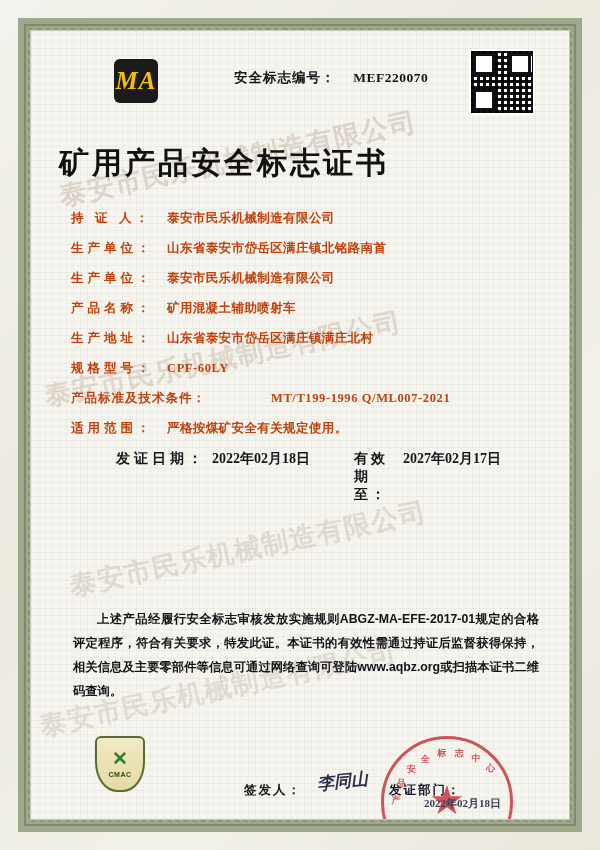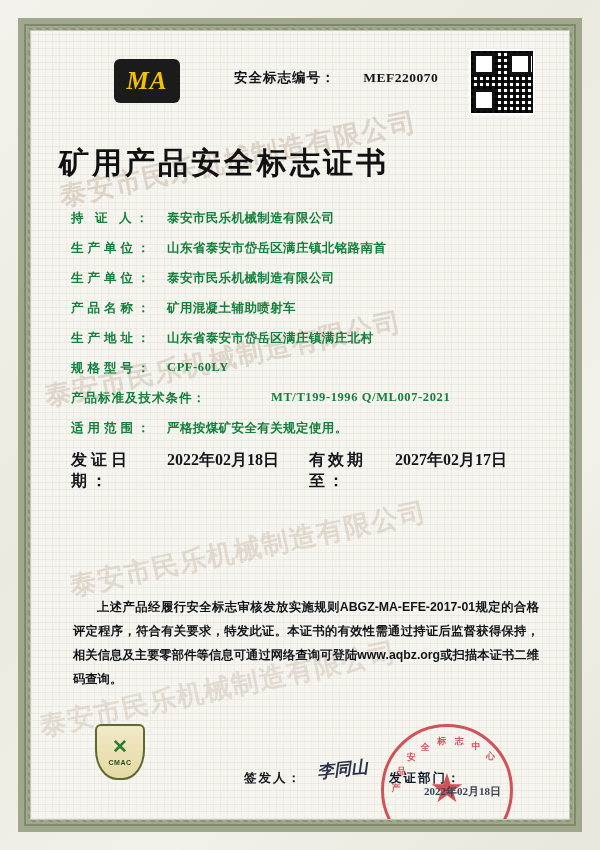--- a/index.html
+++ b/index.html
@@ -93,21 +93,21 @@
 
   
   .header {
     position: relative;
     height: 82px;
   }
   .ma-logo {
     position: absolute;
     left: 55px;
     top: 6px;
-    width: 66px;
+    width: 44px;
     height: 44px;
     background: #1b1b1b;
     border-radius: 6px;
     display: flex;
     align-items: center;
     justify-content: center;
   }
   .ma-logo span {
     color: #f2c200;
     font-weight: bold;
@@ -120,21 +120,21 @@
     position: absolute;
     left: 175px;
     top: 16px;
     font-size: 13.5px;
     color: #15161a;
     font-weight: bold;
     font-family: "Liberation Sans", sans-serif;
   }
   .cert-no-label { letter-spacing: 1px; }
   .cert-no-value {
-    margin-left: 24px;
+    margin-left: 14px;
     font-family: "Liberation Serif", serif;
     letter-spacing: 0.5px;
   }
   .qr {
     position: absolute;
     right: 6px;
     top: -4px;
     width: 62px;
     height: 62px;
     background-color: #fff;
@@ -173,24 +173,24 @@
     position: relative;
   }
 
   
   .fields {
     position: relative;
     padding: 0 18px 0 12px;
   }
   .field-row {
     display: flex;
-    align-items: flex-start;
+    align-items: center;
     margin-bottom: 13px;
     font-size: 12.5px;
-    color: #15803d;
+    color: #c2410c;
   }
   .field-label {
     width: 96px;
     flex: none;
     font-weight: bold;
     letter-spacing: 4px;
     font-family: "Liberation Sans", sans-serif;
   }
   .field-value {
     font-weight: bold;
@@ -198,22 +198,23 @@
     letter-spacing: 0.4px;
   }
   .field-value.mono {
     font-family: "Liberation Serif", serif;
     letter-spacing: 0.6px;
   }
   .dates-row {
     display: flex;
     align-items: flex-start;
     margin-bottom: 13px;
-    font-size: 16px;
+    font-size: 14px;
     color: #14161b;
+    margin-left: 45px;
   }
   .dates-row .field-label { width: 96px; }
   .date-val {
     font-weight: bold;
     font-family: "Liberation Serif", serif;
     min-width: 120px;
   }
   .dates-row .second-label {
     width: 86px;
     font-weight: bold;

